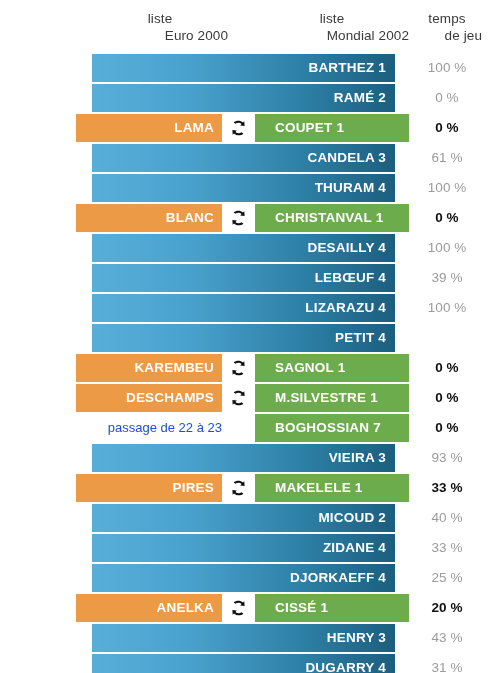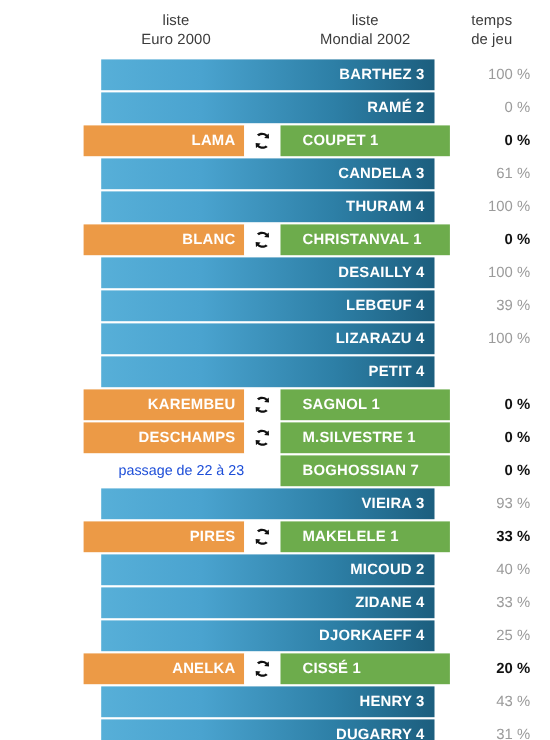--- a/index.html
+++ b/index.html
@@ -27,21 +27,21 @@
   }
   .hdr {
     position: absolute;
     text-align: center;
     color: #3b3b3b;
     font-size: 13.5px;
     line-height: 17px;
     letter-spacing: 0.1px;
   }
   .hdr .l1 { display: block; }
-  .hdr .l2 { display: block; }
+  .hdr .l2 { display: block; text-align: right; }
   .hdr-euro    { left: 92px;  width: 136px; }
   .hdr-mondial { left: 255px; width: 154px; }
   .hdr-temps   { left: 412px; width: 70px;  }
 
   
   .rows {
     position: absolute;
     top: 54px;
     left: 0;
     width: 500px;
@@ -137,21 +137,21 @@
   .swap svg { display: block; }
 
   
   .pct {
     position: absolute;
     left: 412px;
     width: 70px;
     top: 0;
     height: 28px;
     line-height: 28px;
-    text-align: right;
+    text-align: center;
     font-size: 13.5px;
     color: #9b9b9b;
     font-weight: normal;
     white-space: nowrap;
   }
   .row.swap-row .pct {
     color: #111111;
     font-weight: bold;
   }
 </style>
@@ -170,21 +170,21 @@
       <span class="l2">Mondial 2002</span>
     </div>
     <div class="hdr hdr-temps">
       <span class="l1">temps</span>
       <span class="l2">de jeu</span>
     </div>
   </div>
 
   <div class="rows" id="rows">
       <div class="row">
-        <div class="bar-blue">BARTHEZ 3</div>
+        <div class="bar-blue">BARTHEZ 1</div>
         <div class="pct">100 %</div>
       </div>
       <div class="row">
         <div class="bar-blue">RAMÉ 2</div>
         <div class="pct">0 %</div>
       </div>
       <div class="row swap-row">
         <div class="bar-orange">LAMA</div>
         <div class="swap">
           <svg width="19" height="18" viewBox="0 0 19 18" aria-hidden="true">

